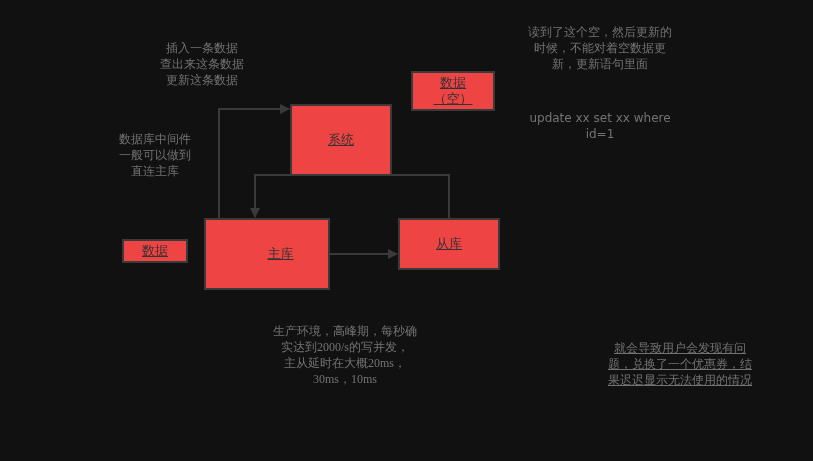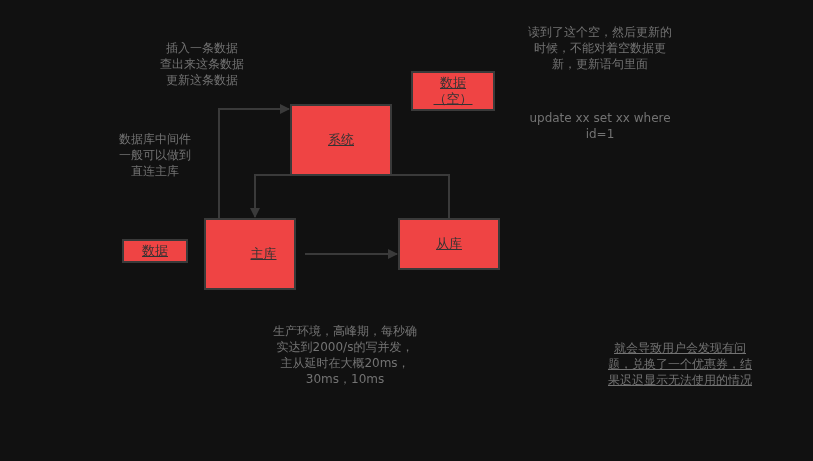--- a/index.html
+++ b/index.html
@@ -35,21 +35,21 @@
 
   <div class="box" style="left:290px; top:60px; width:102px; height:72px;margin-top:44px;">
     <span>系统</span>
   </div>
 
   <div class="box" style="left:411px; top:71px; width:84px; height:40px; flex-direction:column;">
     <span>数据</span>
     <span>（空）</span>
   </div>
 
-  <div class="box" style="left:204px; top:218px; width:92px; height:72px;padding-left:27px;">
+  <div class="box" style="left:204px; top:218px; width:126px; height:72px;padding-left:27px;">
     <span>主库</span>
   </div>
 
   <div class="box" style="left:398px; top:218px; width:102px; height:52px;text-align:center;">
     <span>从库</span>
   </div>
 
   <div class="box" style="left:122px; top:239px; width:66px; height:24px;">
     <span>数据</span>
   </div>
@@ -63,21 +63,21 @@
 直连主库</div>
 
   <div class="note" style="left:505px; top:24px; width:190px;">读到了这个空，然后更新的
 时候，不能对着空数据更
 新，更新语句里面</div>
 
   <div class="note" style="left:505px; top:94px; width:190px;margin-top:16px;">update xx set xx where
 id=1</div>
 
 
-  <div class="note" style="left:255px; top:323px; width:180px;">生产环境，高峰期，每秒确
+  <div class="note" style="left:255px; top:323px; width:180px;font-family:Liberation Serif, serif;">生产环境，高峰期，每秒确
 实达到2000/s的写并发，
 主从延时在大概20ms，
 30ms，10ms</div>
 
 
   <div class="note" style="left:585px; top:340px; width:190px;text-decoration:underline;">就会导致用户会发现有问
 题，兑换了一个优惠券，结
 果迟迟显示无法使用的情况</div>
 
 </div>

